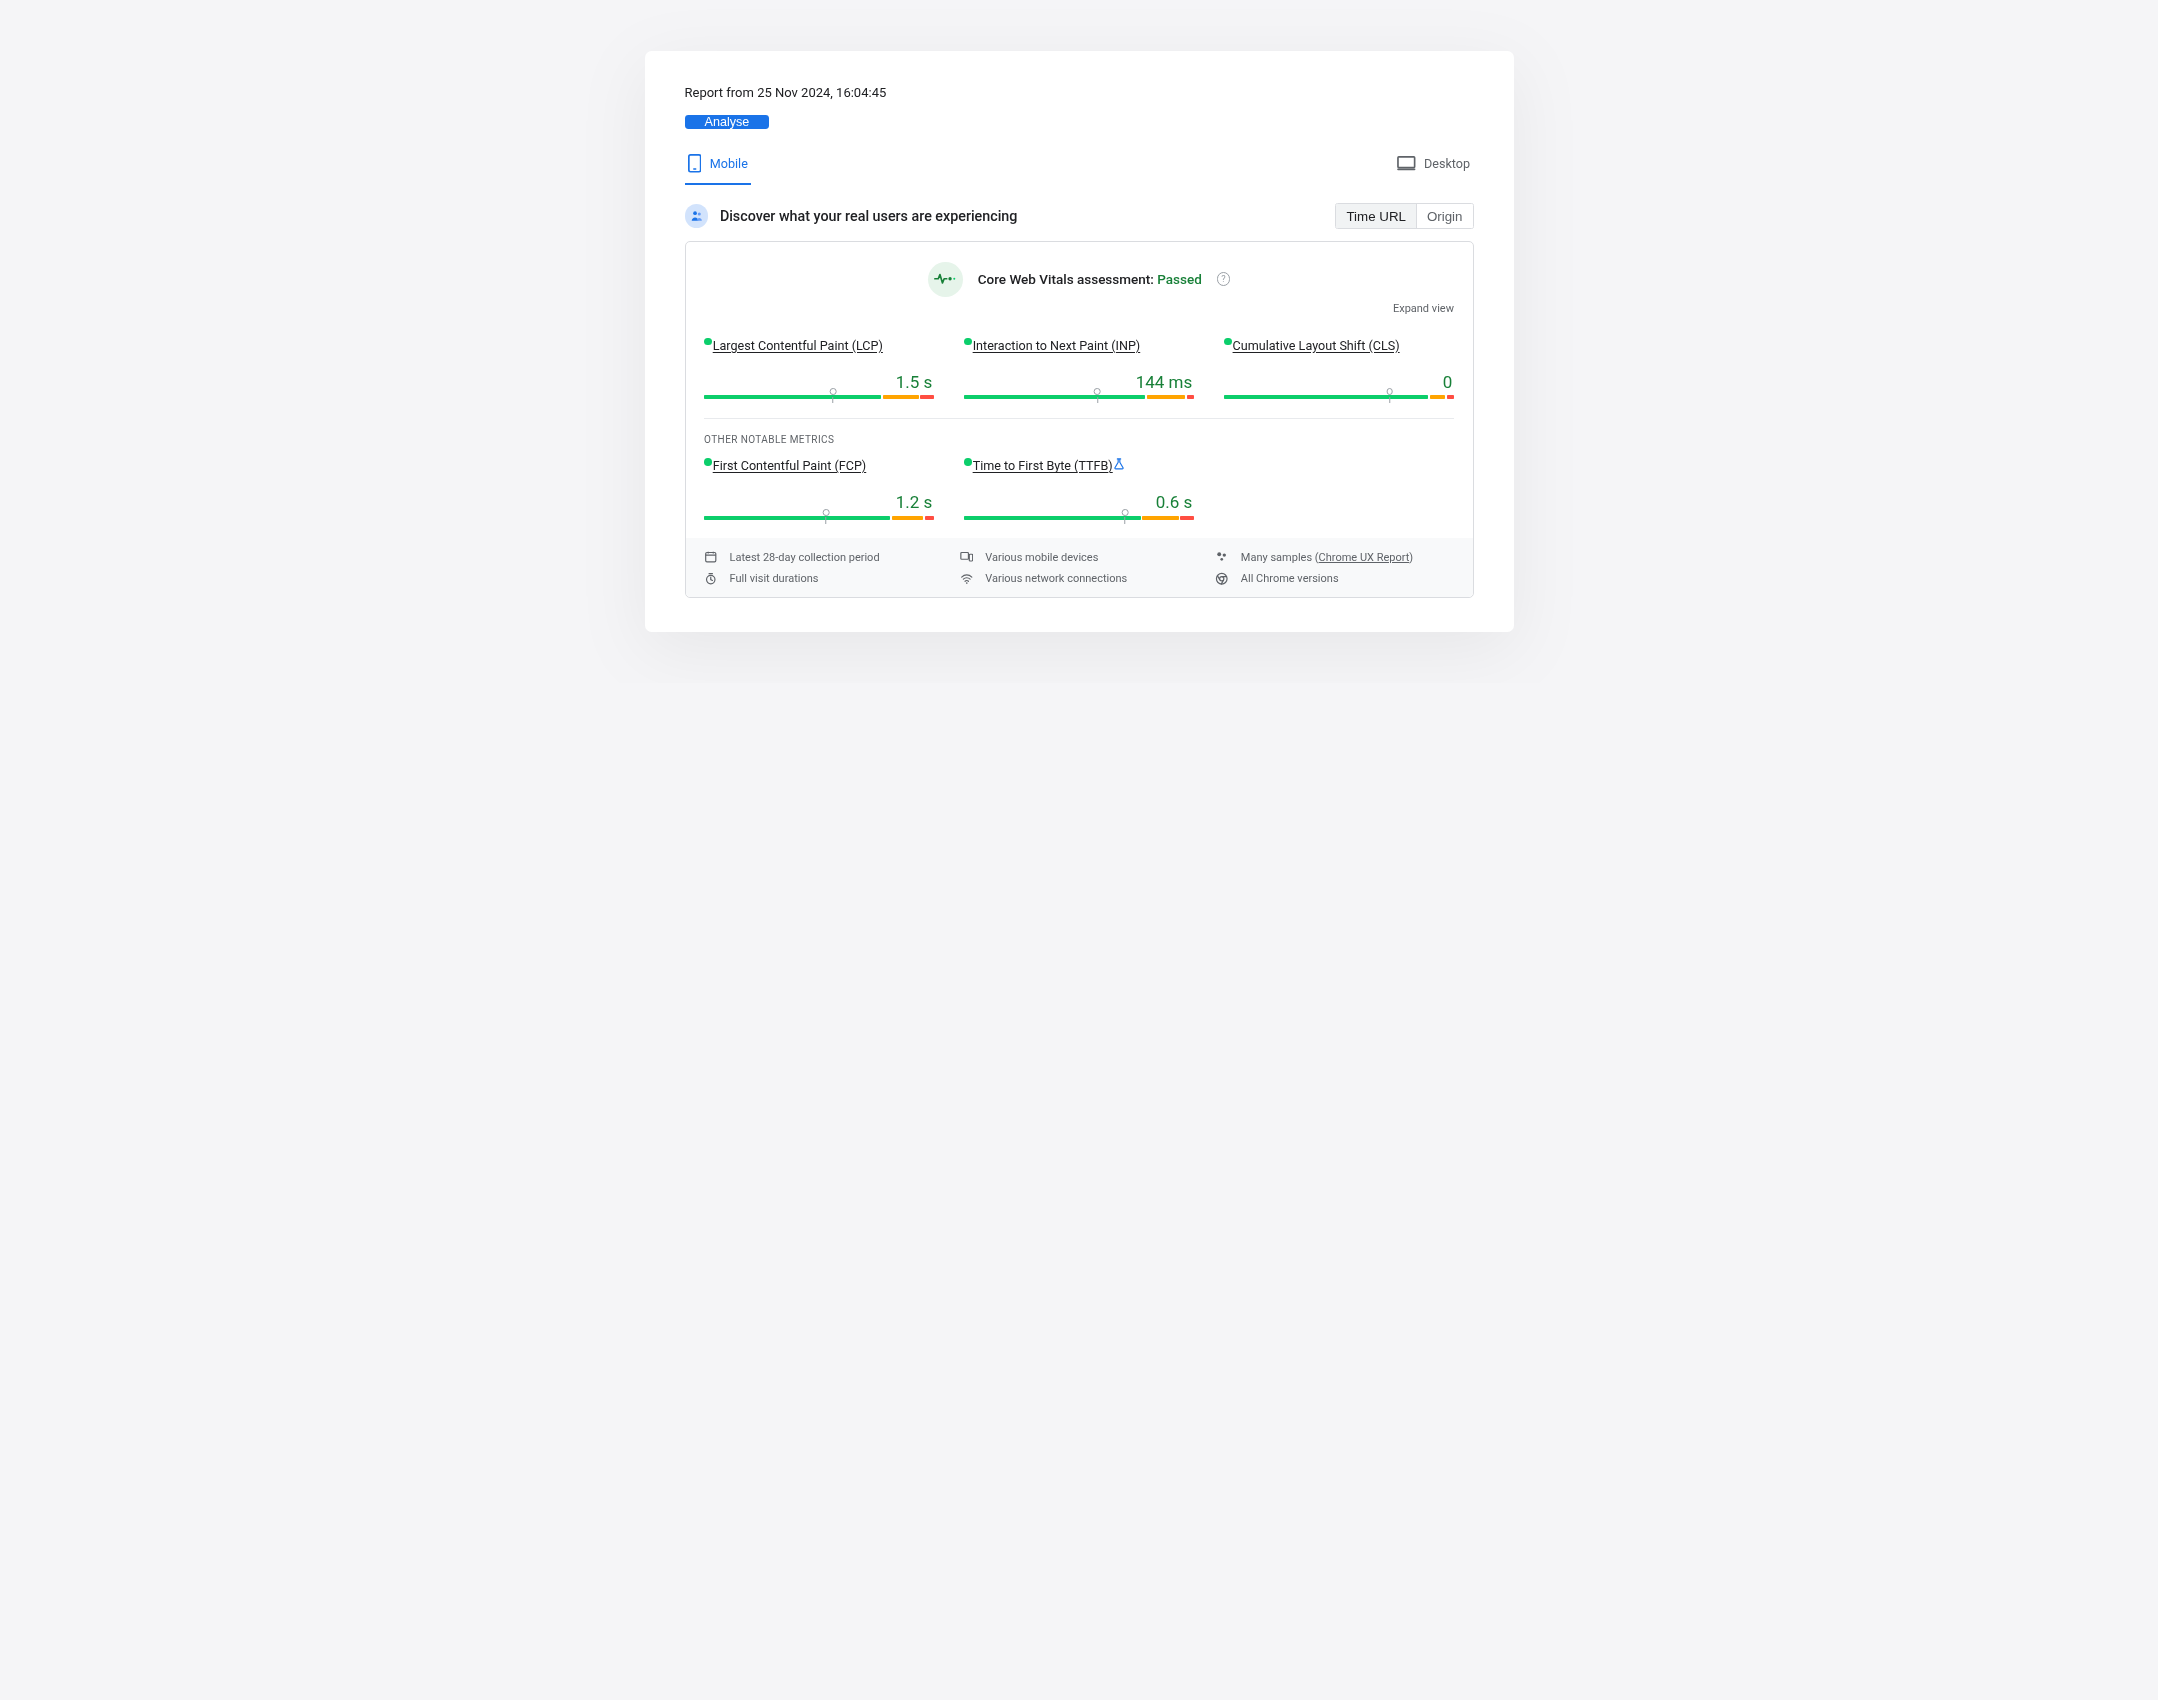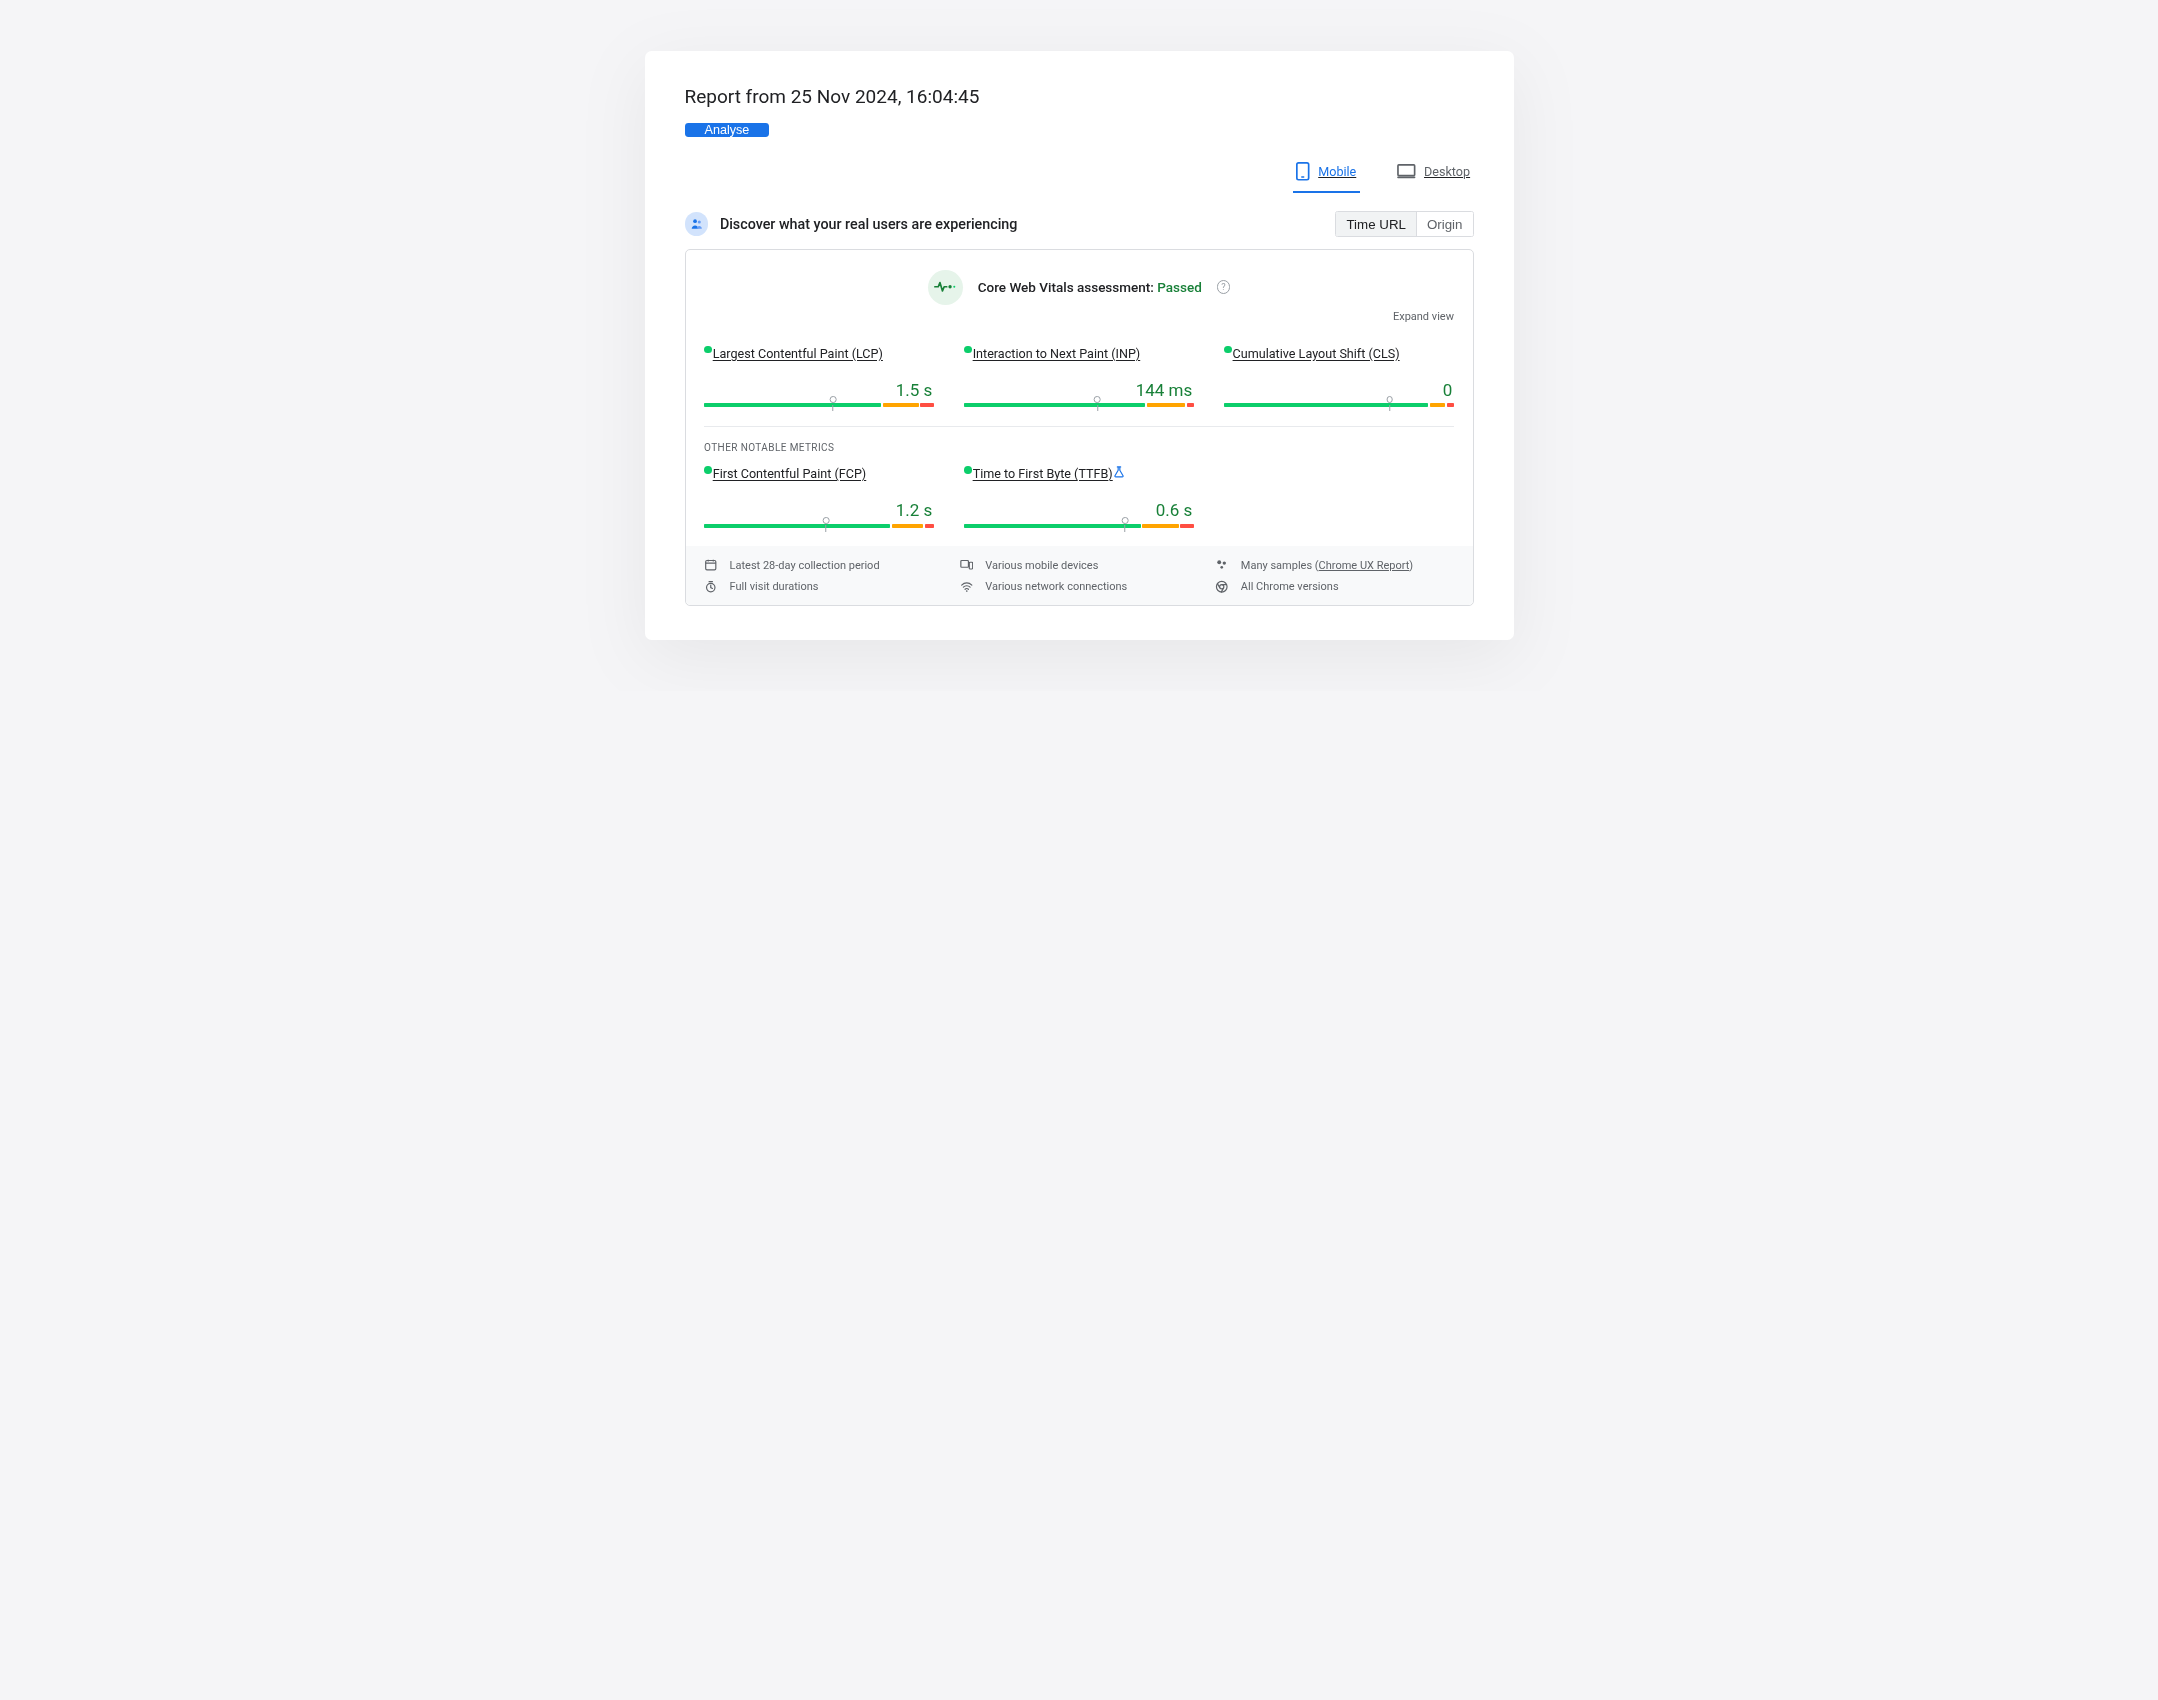--- a/index.html
+++ b/index.html
@@ -14,21 +14,21 @@
   .outer-shadow {
     filter: drop-shadow(0 17px 34px rgba(0,0,0,0.06));
   }
   .card {
     background: #fff;
     border-radius: 6.7px;
     width: 869px;
     padding: 34px 40px 34px 40px;
   }
   .report-title {
-    font-size: 19px;
+    font-size: 13px;
     font-weight: 400;
     color: #202124;
     margin-bottom: 15px;
   }
   .url-row {
     display: flex;
     gap: 13.5px;
     margin-bottom: 18.6px;
   }
   .url-input {
@@ -45,24 +45,23 @@
     color: #fff;
     border: none;
     border-radius: 3.4px;
     padding: 0 20px;
     font-size: 12.6px;
     font-weight: 500;
     cursor: pointer;
   }
   .tabs {
     display: flex;
-    justify-content: flex-end;
-    gap: 34px;
+    justify-content: space-between;
+    gap: 50px;
     margin-bottom: 18.6px;
-    text-decoration: underline;
   }
   .tab {
     display: flex;
     align-items: center;
     gap: 8.4px;
     font-size: 12.6px;
     color: #5f6368;
     padding: 6.7px 3.4px 10px;
     cursor: pointer;
     border-bottom: 2.5px solid transparent;

